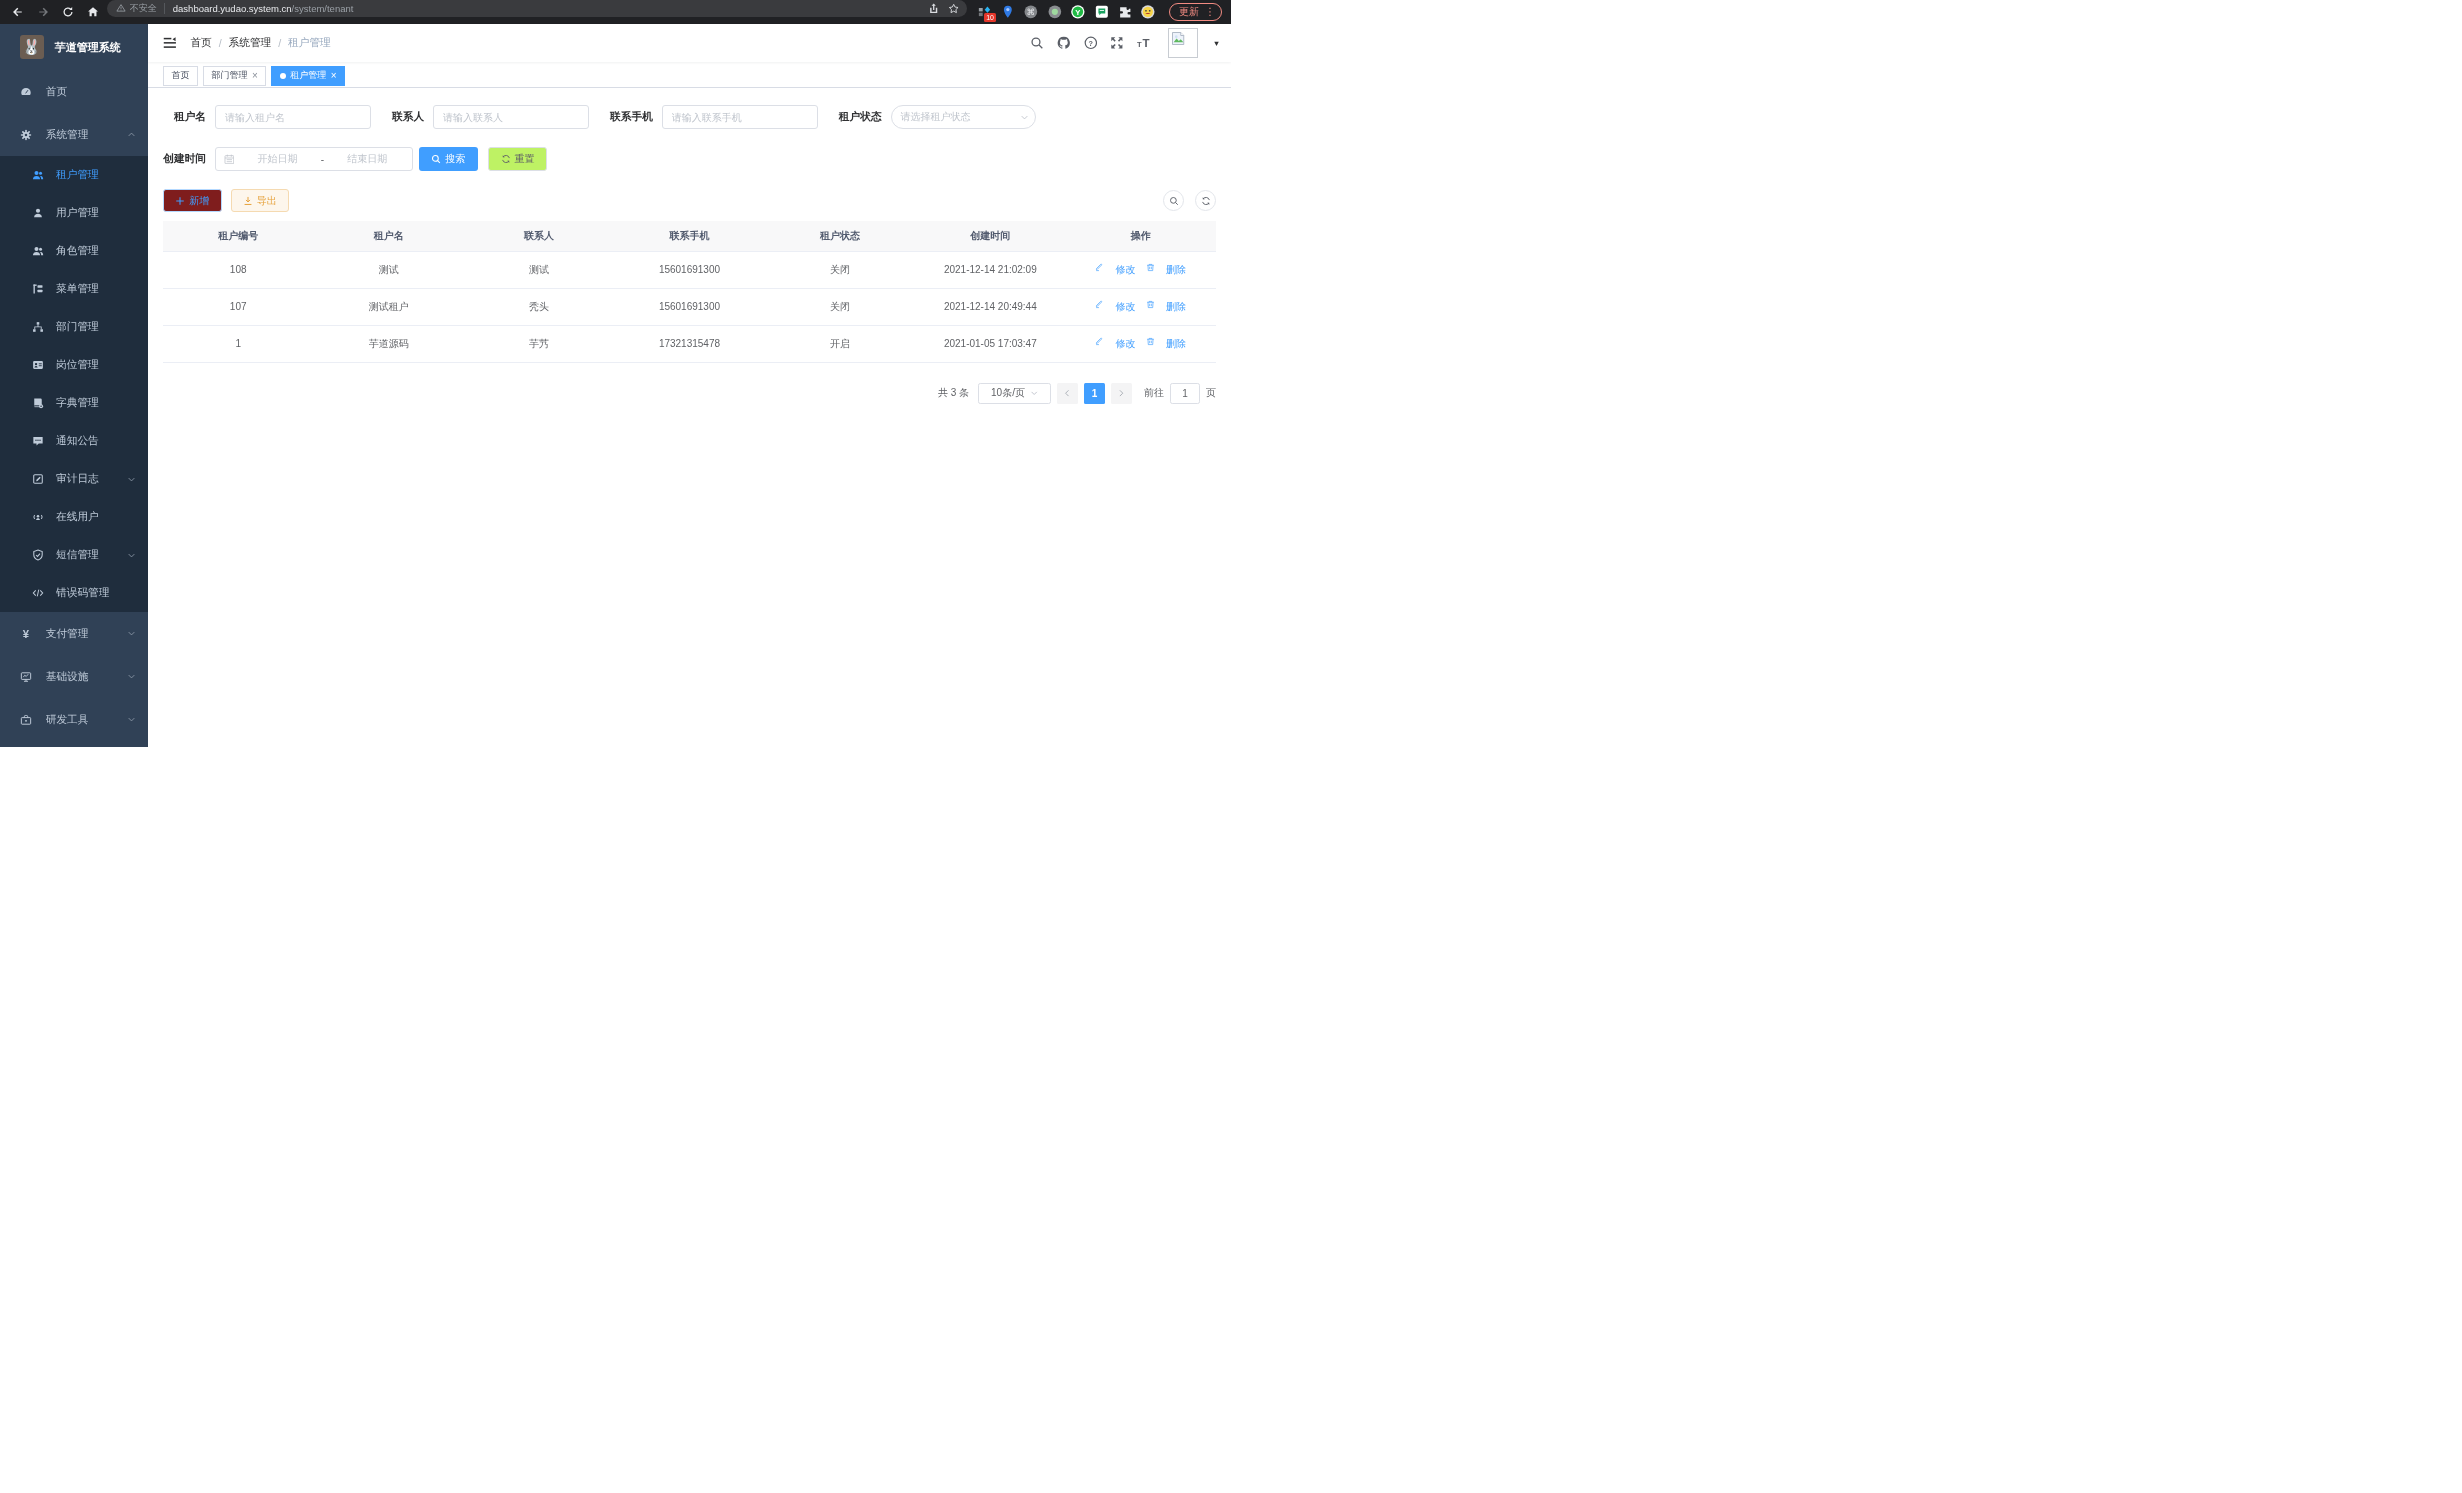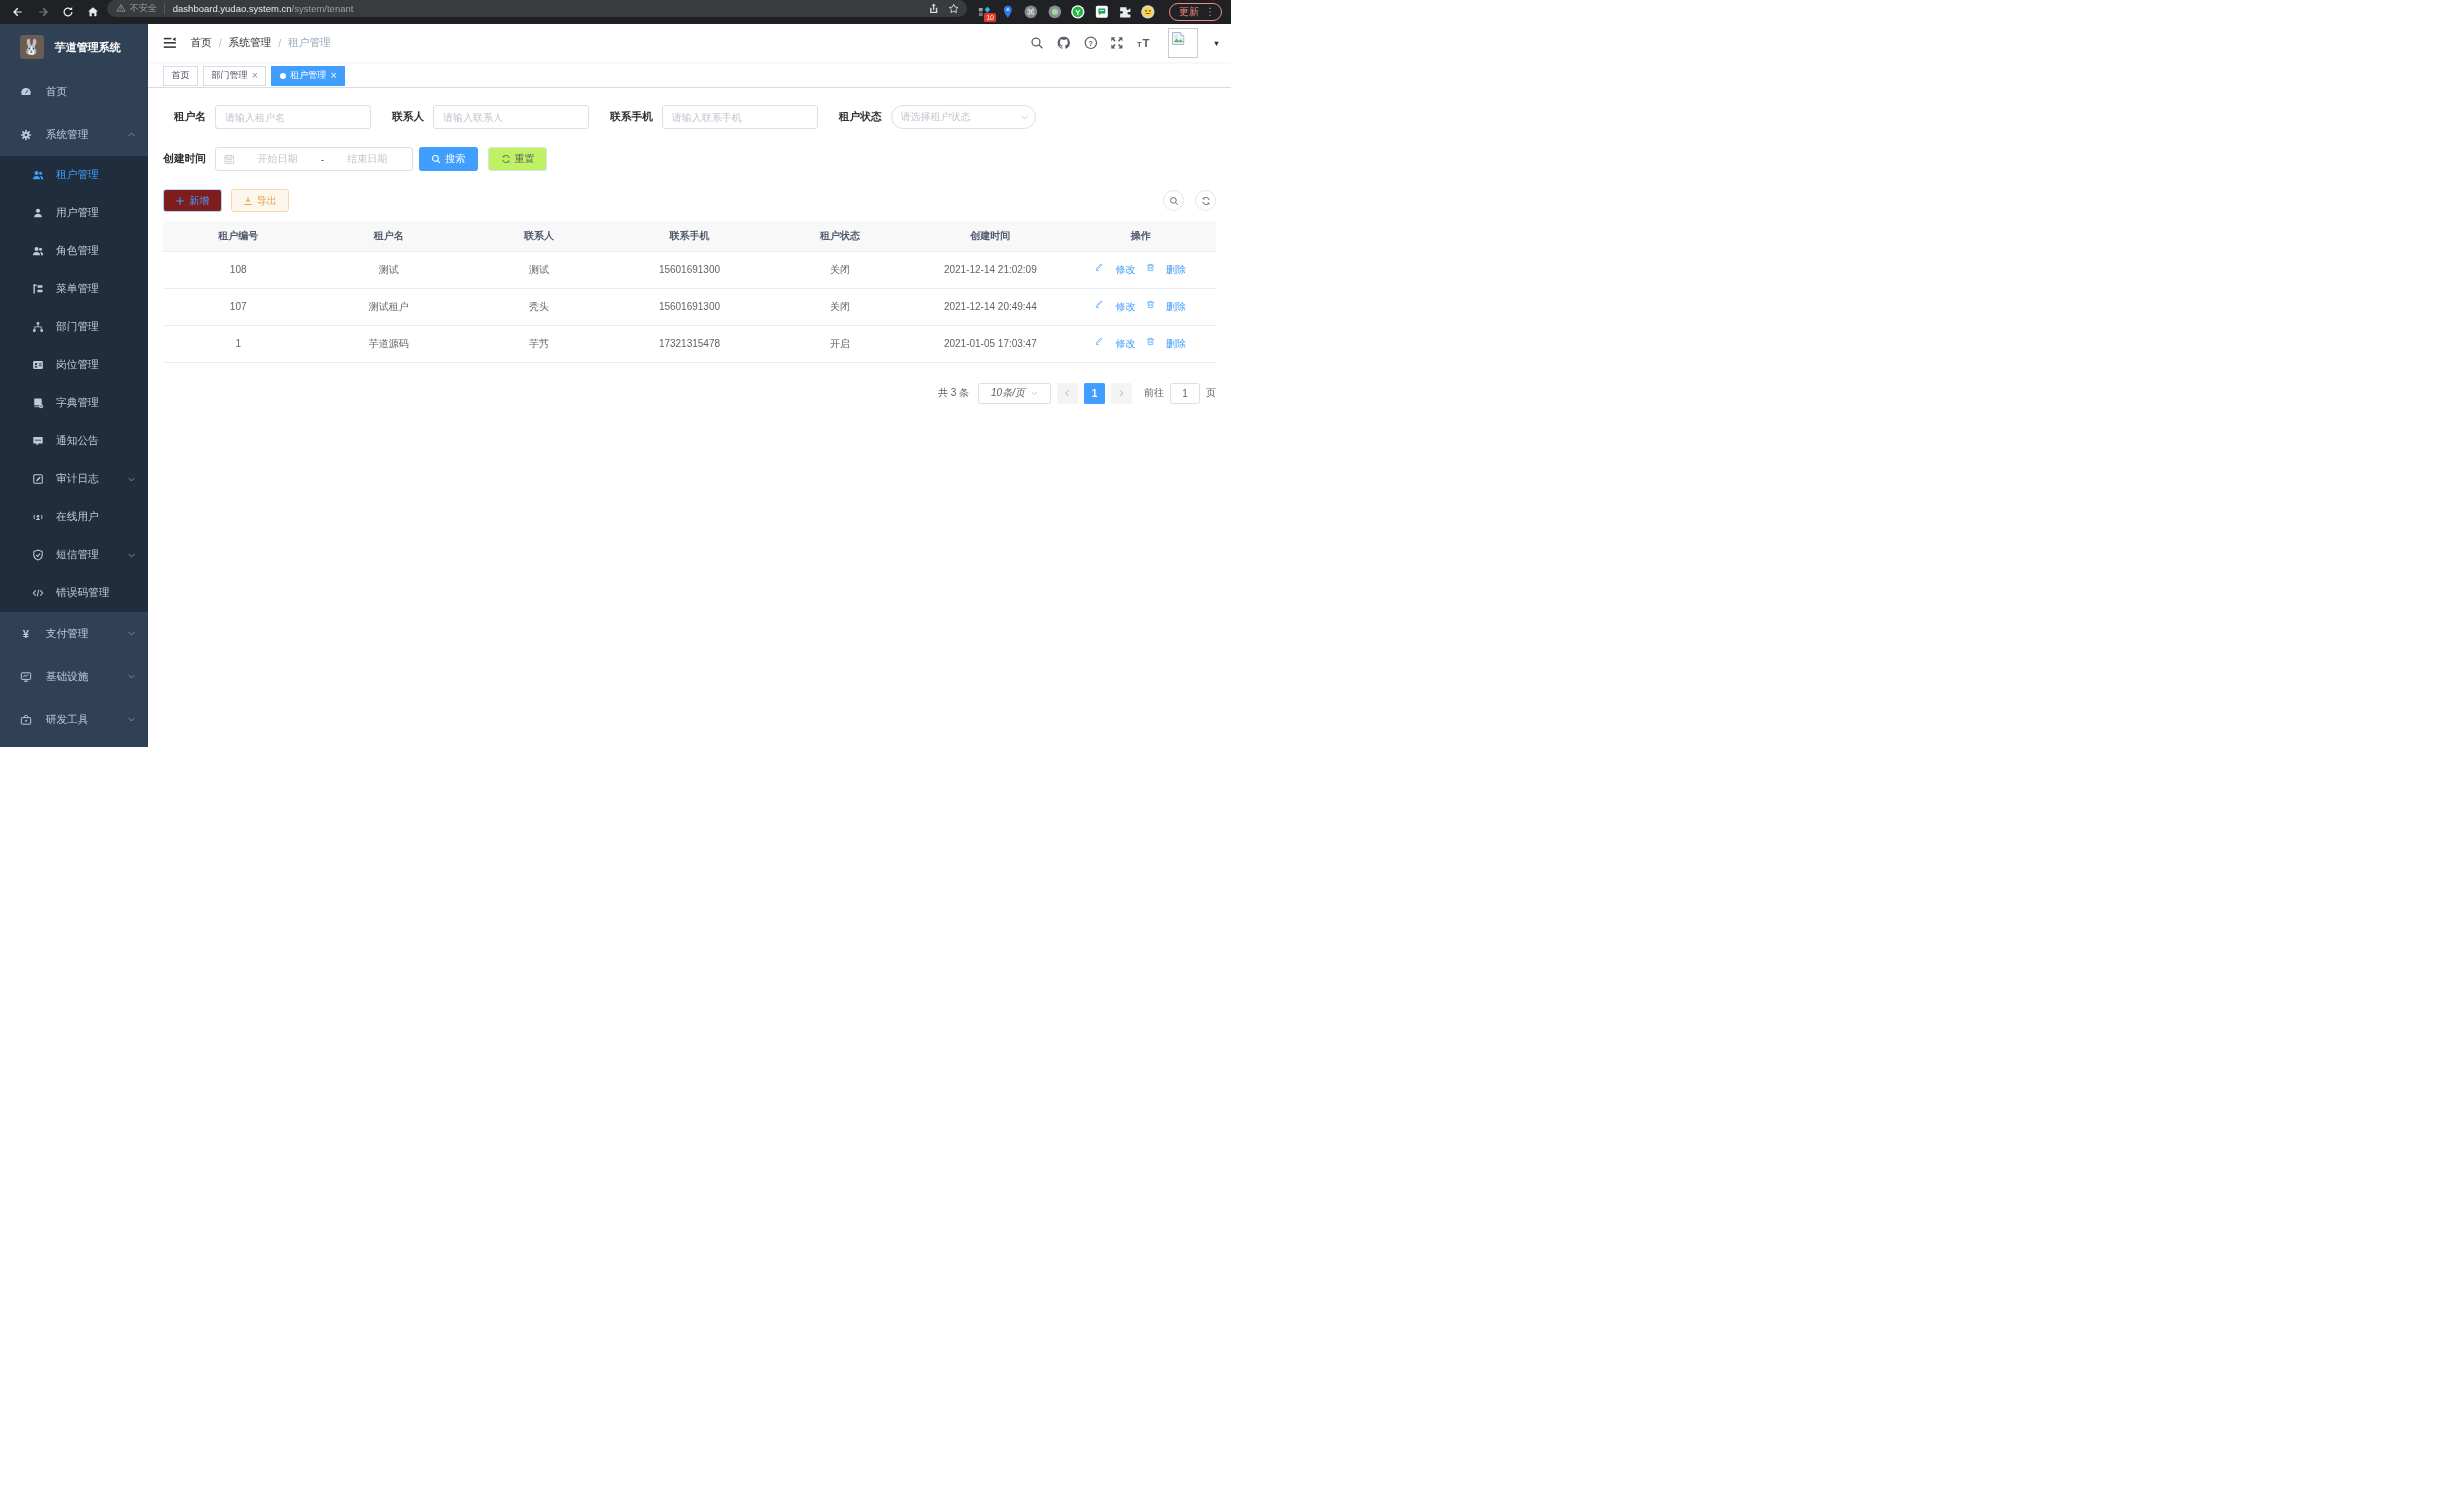--- a/index.html
+++ b/index.html
@@ -102,21 +102,21 @@
   table { width:100%; border-collapse:collapse; table-layout:fixed; }
   thead th { background:#f8f8f9; height:30px; font-size:10px; color:#515a6e; font-weight:bold; border-bottom:0.8px solid #ebeef5; text-align:center; }
   tbody td { height:37px; font-size:10px; color:#606266; border-bottom:0.8px solid #ebeef5; text-align:center; white-space:nowrap; }
   .op-link { color:#409eff; display:inline-flex; gap:11px; cursor:pointer; }
   .op-link svg { width:9px; height:9px; }
   .op-link + .op-link { margin-left:10.7px; }
 
   
   .pager { display:flex; align-items:center; justify-content:flex-end; margin-top:20px; font-size:10px; color:#606266; gap:6px; }
   .pg-total { margin-right:3px;text-align:center; }
-  .pg-size { width:73px; height:21px; border:0.8px solid #dcdfe6; border-radius:2.3px; display:flex; align-items:center; justify-content:center; gap:4.6px; cursor:pointer;font-style:italic; }
+  .pg-size { width:73px; height:21px; border:0.8px solid #dcdfe6; border-radius:2.3px; display:flex; align-items:center; justify-content:center; gap:4.6px; cursor:pointer; }
   .pg-size svg { width:8.4px; height:8.4px; color:#c0c4cc; }
   .pg-btn { width:21px; height:21px; border-radius:1.5px; background:#f4f4f5; color:#a8adb5; display:flex; align-items:center; justify-content:center; cursor:pointer; }
   .pg-btn svg { width:8.4px; height:8.4px; }
   .pg-num { width:21px; height:21px; border-radius:1.5px; background:#409eff; color:#fff; font-weight:bold; display:flex; align-items:center; justify-content:center; cursor:pointer; }
   .pg-goto { display:flex; align-items:center; gap:6px; margin-left:6px; }
   .pg-input { width:30px; height:21px; border:0.8px solid #dcdfe6; border-radius:2.3px; text-align:center; font-size:10px; color:#606266; font-family:"Liberation Sans",sans-serif; }
 </style>
 </head>
 <body>
 

